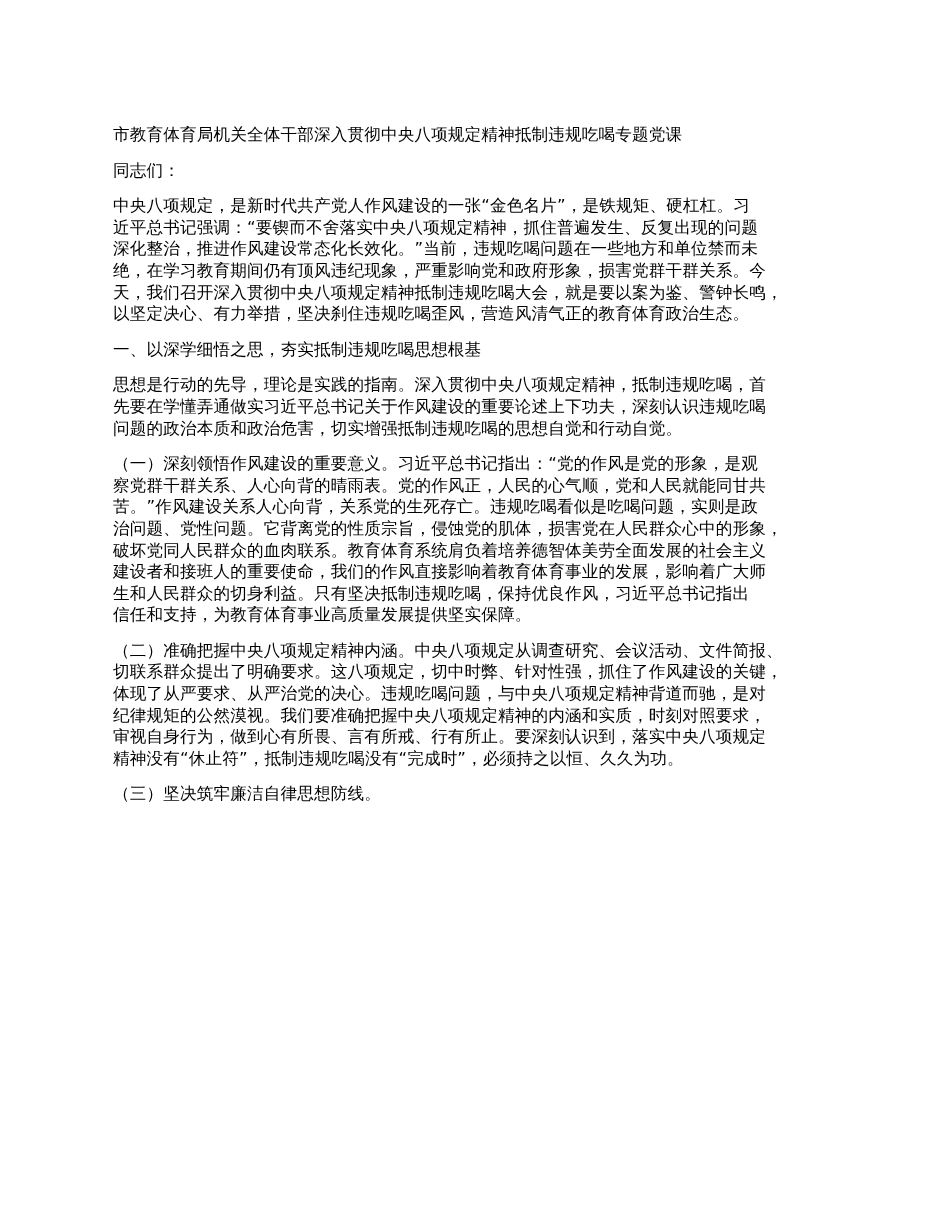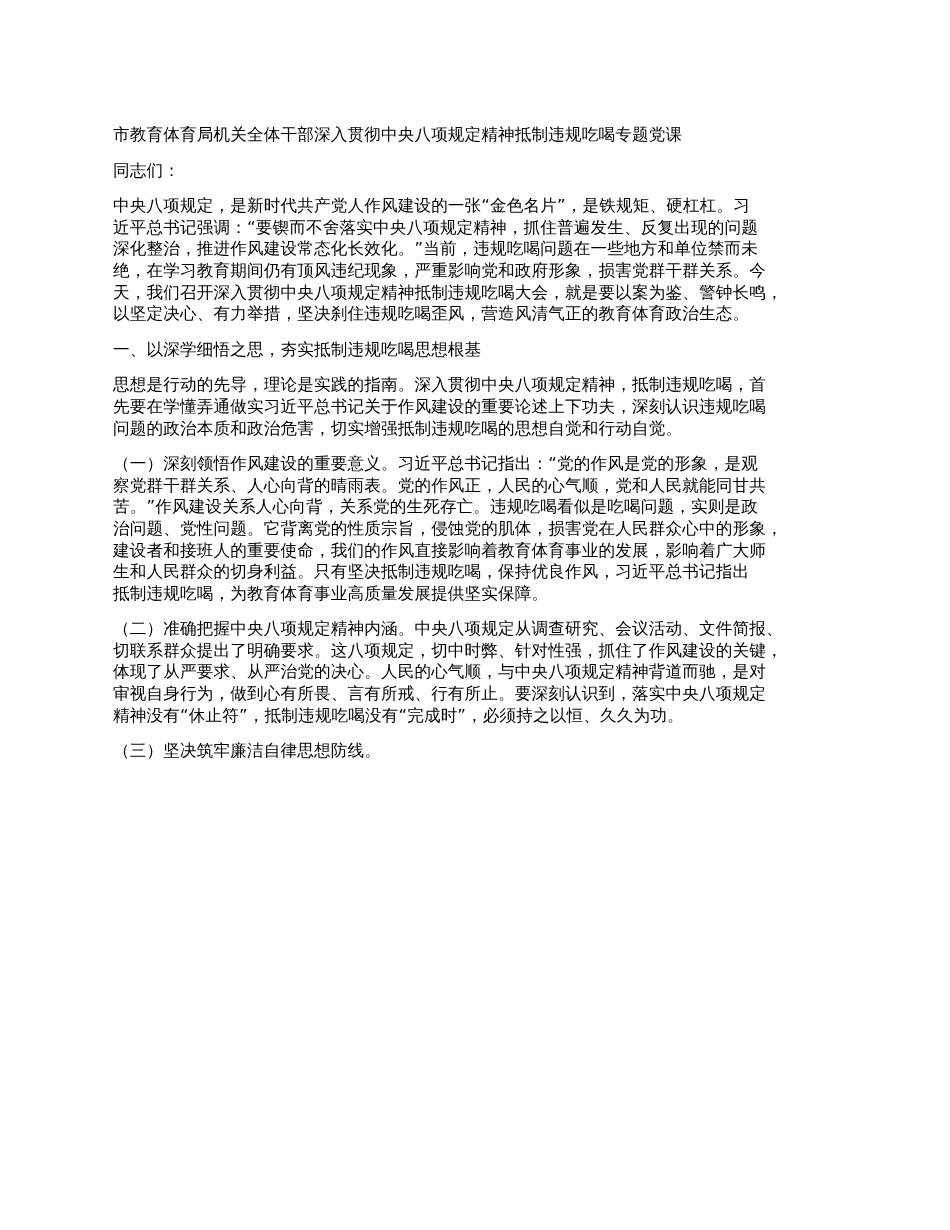--- a/index.html
+++ b/index.html
@@ -62,29 +62,31 @@
     <span class="line">思想是行动的先导，理论是实践的指南。深入贯彻中央八项规定精神，抵制违规吃喝，首</span>
     <span class="line">先要在学懂弄通做实习近平总书记关于作风建设的重要论述上下功夫，深刻认识违规吃喝</span>
     <span class="line">问题的政治本质和政治危害，切实增强抵制违规吃喝的思想自觉和行动自觉。</span>
   </div>
 
   <div class="para">
     <span class="line">（一）深刻领悟作风建设的重要意义。习近平总书记指出：“党的作风是党的形象，是观</span>
     <span class="line">察党群干群关系、人心向背的晴雨表。党的作风正，人民的心气顺，党和人民就能同甘共</span>
     <span class="line">苦。”作风建设关系人心向背，关系党的生死存亡。违规吃喝看似是吃喝问题，实则是政</span>
     <span class="line">治问题、党性问题。它背离党的性质宗旨，侵蚀党的肌体，损害党在人民群众心中的形象，</span>
+    <span class="line">破坏党同人民群众的血肉联系。教育体育系统肩负着培养德智体美劳全面发展的社会主义</span>
     <span class="line">建设者和接班人的重要使命，我们的作风直接影响着教育体育事业的发展，影响着广大师</span>
     <span class="line">生和人民群众的切身利益。只有坚决抵制违规吃喝，保持优良作风，习近平总书记指出</span>
-    <span class="line">抵制违规吃喝，为教育体育事业高质量发展提供坚实保障。</span>
+    <span class="line">信任和支持，为教育体育事业高质量发展提供坚实保障。</span>
   </div>
 
   <div class="para">
     <span class="line">（二）准确把握中央八项规定精神内涵。中央八项规定从调查研究、会议活动、文件简报、</span>
     <span class="line">切联系群众提出了明确要求。这八项规定，切中时弊、针对性强，抓住了作风建设的关键，</span>
-    <span class="line">体现了从严要求、从严治党的决心。人民的心气顺，与中央八项规定精神背道而驰，是对</span>
+    <span class="line">体现了从严要求、从严治党的决心。违规吃喝问题，与中央八项规定精神背道而驰，是对</span>
+    <span class="line">纪律规矩的公然漠视。我们要准确把握中央八项规定精神的内涵和实质，时刻对照要求，</span>
     <span class="line">审视自身行为，做到心有所畏、言有所戒、行有所止。要深刻认识到，落实中央八项规定</span>
     <span class="line">精神没有“休止符”，抵制违规吃喝没有“完成时”，必须持之以恒、久久为功。</span>
   </div>
 
   <div class="para">
     <span class="line">（三）坚决筑牢廉洁自律思想防线。</span>
   </div>
 </div>
 
 </body></html>

